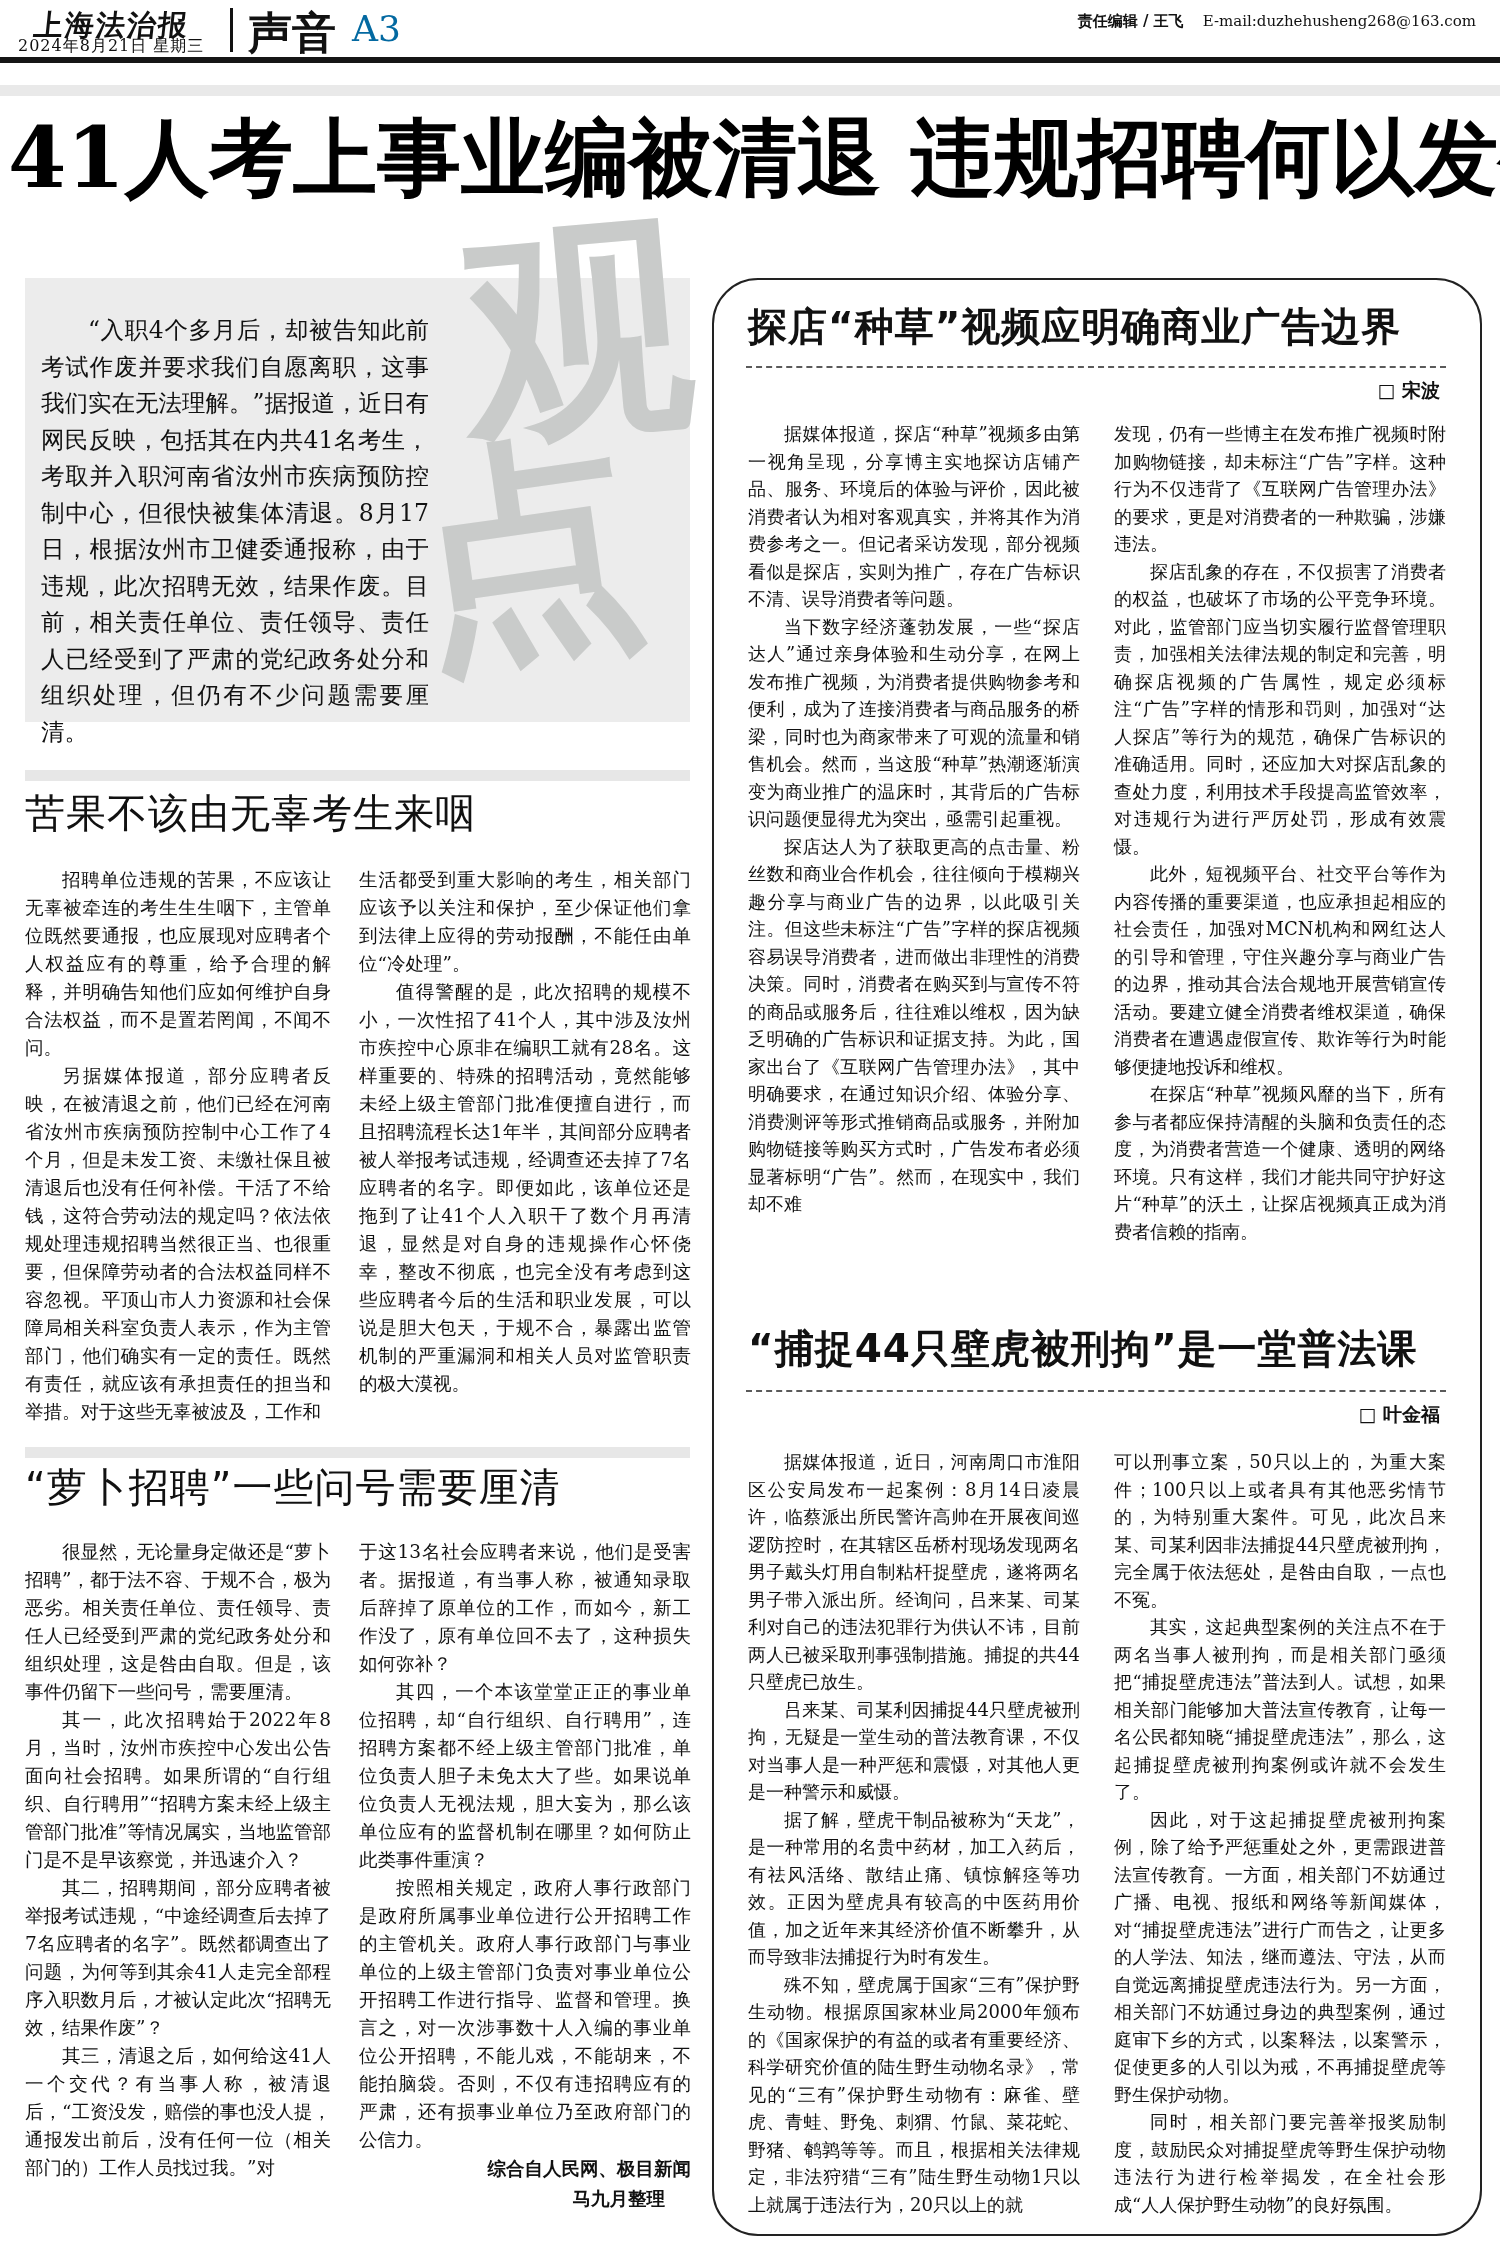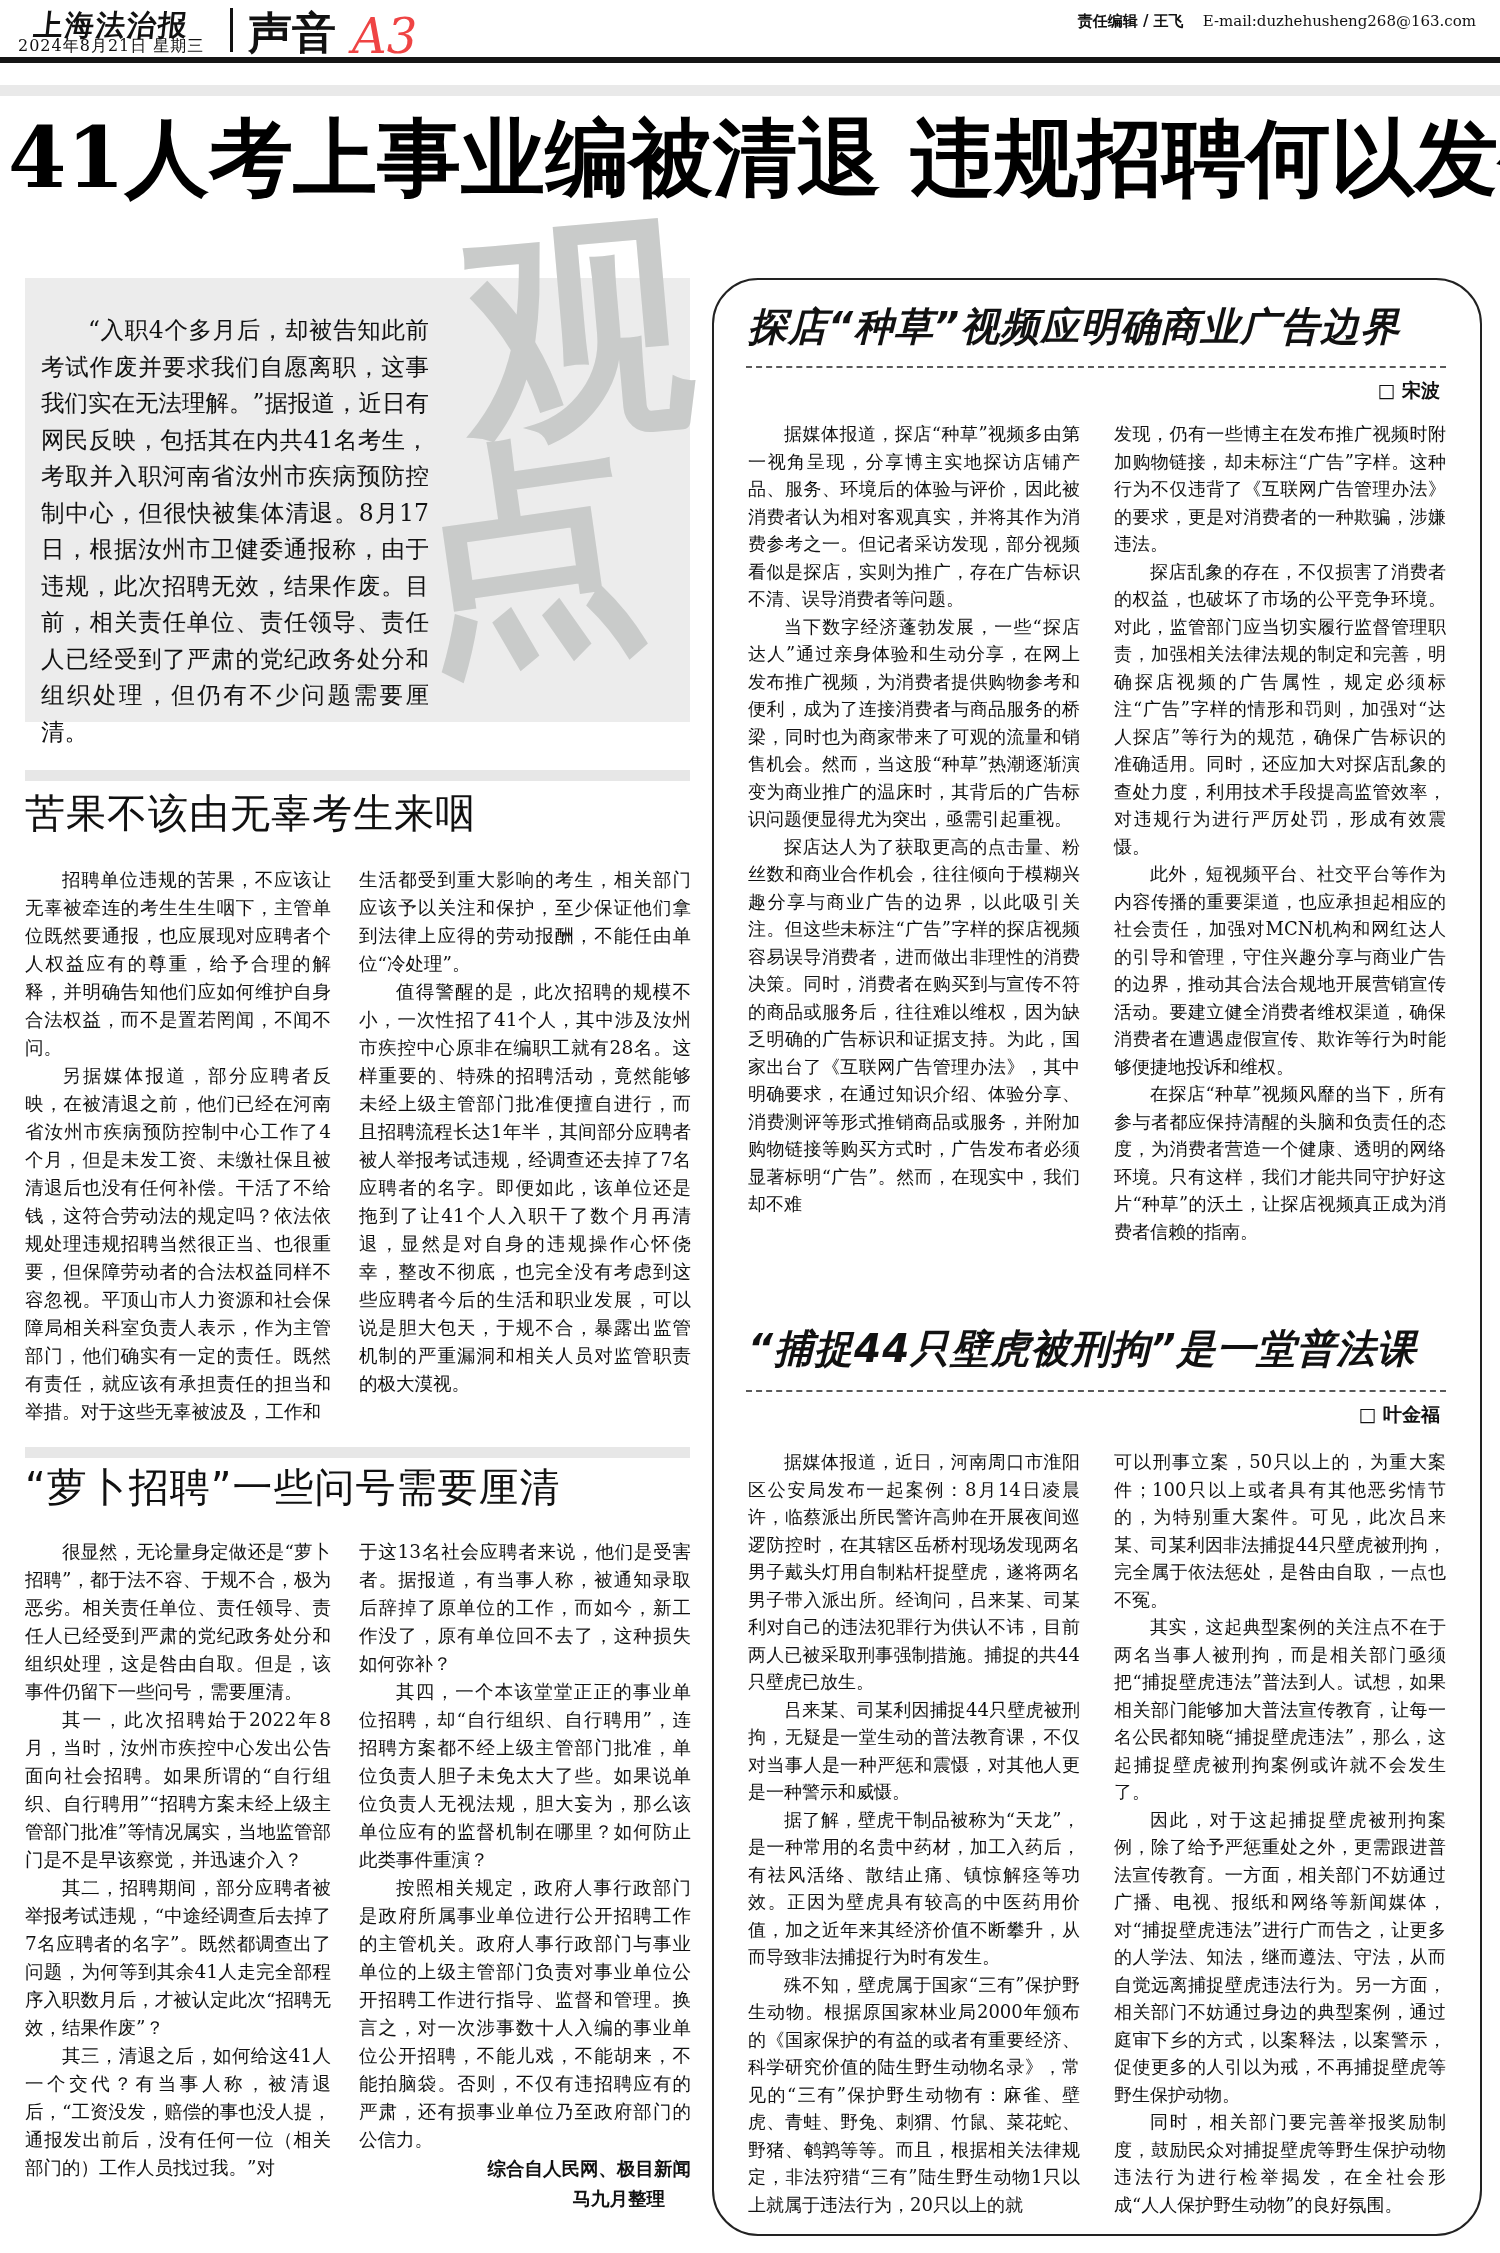--- a/index.html
+++ b/index.html
@@ -9,21 +9,21 @@
     font-family:"DejaVu Serif","Liberation Serif",serif;color:#111;
   }
   
   .masthead{position:absolute;left:0;top:0;width:1500px;height:56px;}
   .logo{position:absolute;left:34px;top:6px;font-size:29px;font-weight:900;
         transform:skewX(-6deg);letter-spacing:2px;}
   .date{position:absolute;left:18px;top:36px;font-size:16px;letter-spacing:1px;}
   .mast-divider{position:absolute;left:230px;top:8px;width:3px;height:44px;background:#111;}
   .section-label{position:absolute;left:248px;top:4px;font-size:44px;font-weight:900;
         font-family:"DejaVu Sans","Liberation Sans",sans-serif;}
-  .page-number{position:absolute;left:352px;top:8px;font-size:48px;color:#ef4444;font-style:italic;}
+  .page-number{position:absolute;left:352px;top:8px;font-size:36px;color:#0369a1;}
   .editor-line{position:absolute;right:24px;top:12px;font-size:15px;}
   .editor-line .ed{font-family:"DejaVu Sans","Liberation Sans",sans-serif;font-weight:700;}
   .header-rule{position:absolute;left:0;top:57px;width:1500px;height:6px;background:#151515;}
   .sub-band{position:absolute;left:0;top:85px;width:1500px;height:11px;background:#e9e9e9;}
   
   .main-headline{position:absolute;left:8px;top:102px;width:1484px;
     font-size:84px;font-weight:900;letter-spacing:0px;white-space:nowrap;
     text-align:center;color:#000;}
   
   .intro-box{position:absolute;left:25px;top:278px;width:665px;height:444px;background:#ececec;}
@@ -44,21 +44,21 @@
   .a2c1{left:25px; top:1538px;width:306px;height:714px;}
   .a2c2{left:359px;top:1538px;width:332px;height:714px;}
   .para{margin:0;text-indent:2em;text-align:justify;}
   .para.cont{text-indent:0;}
   .credit{font-weight:700;text-align:right;line-height:30px;}
   .credit-2{padding-right:26px;}
   
   .right-box{position:absolute;left:712px;top:278px;width:766px;height:1954px;
     border:2.5px solid #222;border-radius:46px;background:#fff;}
   .rb-title{position:absolute;left:34px;font-size:39px;font-weight:600;
-    font-family:"DejaVu Sans","Liberation Sans",sans-serif;letter-spacing:1px;white-space:nowrap;font-style:italic;}
+    font-family:"DejaVu Sans","Liberation Sans",sans-serif;letter-spacing:1px;white-space:nowrap;}
   .rt-1{top:20px;} .rt-2{top:1042px;}
   .dashes{position:absolute;left:32px;width:700px;border-top:2.5px dashed #5a5a5a;}
   .dash-1{top:86px;} .dash-2{top:1110px;}
   .byline{position:absolute;right:40px;font-size:19px;font-weight:700;
     font-family:"DejaVu Sans","Liberation Sans",sans-serif;}
   .by-1{top:98px;} .by-2{top:1122px;margin-left:12px;}
   .rcol{position:absolute;font-size:18px;line-height:27.5px;}
   .a3c1{left:34px; top:140px;width:332px;height:912px;}
   .a3c2{left:400px;top:140px;width:332px;height:912px;}
   .a4c1{left:34px; top:1168px;width:332px;height:772px;}

